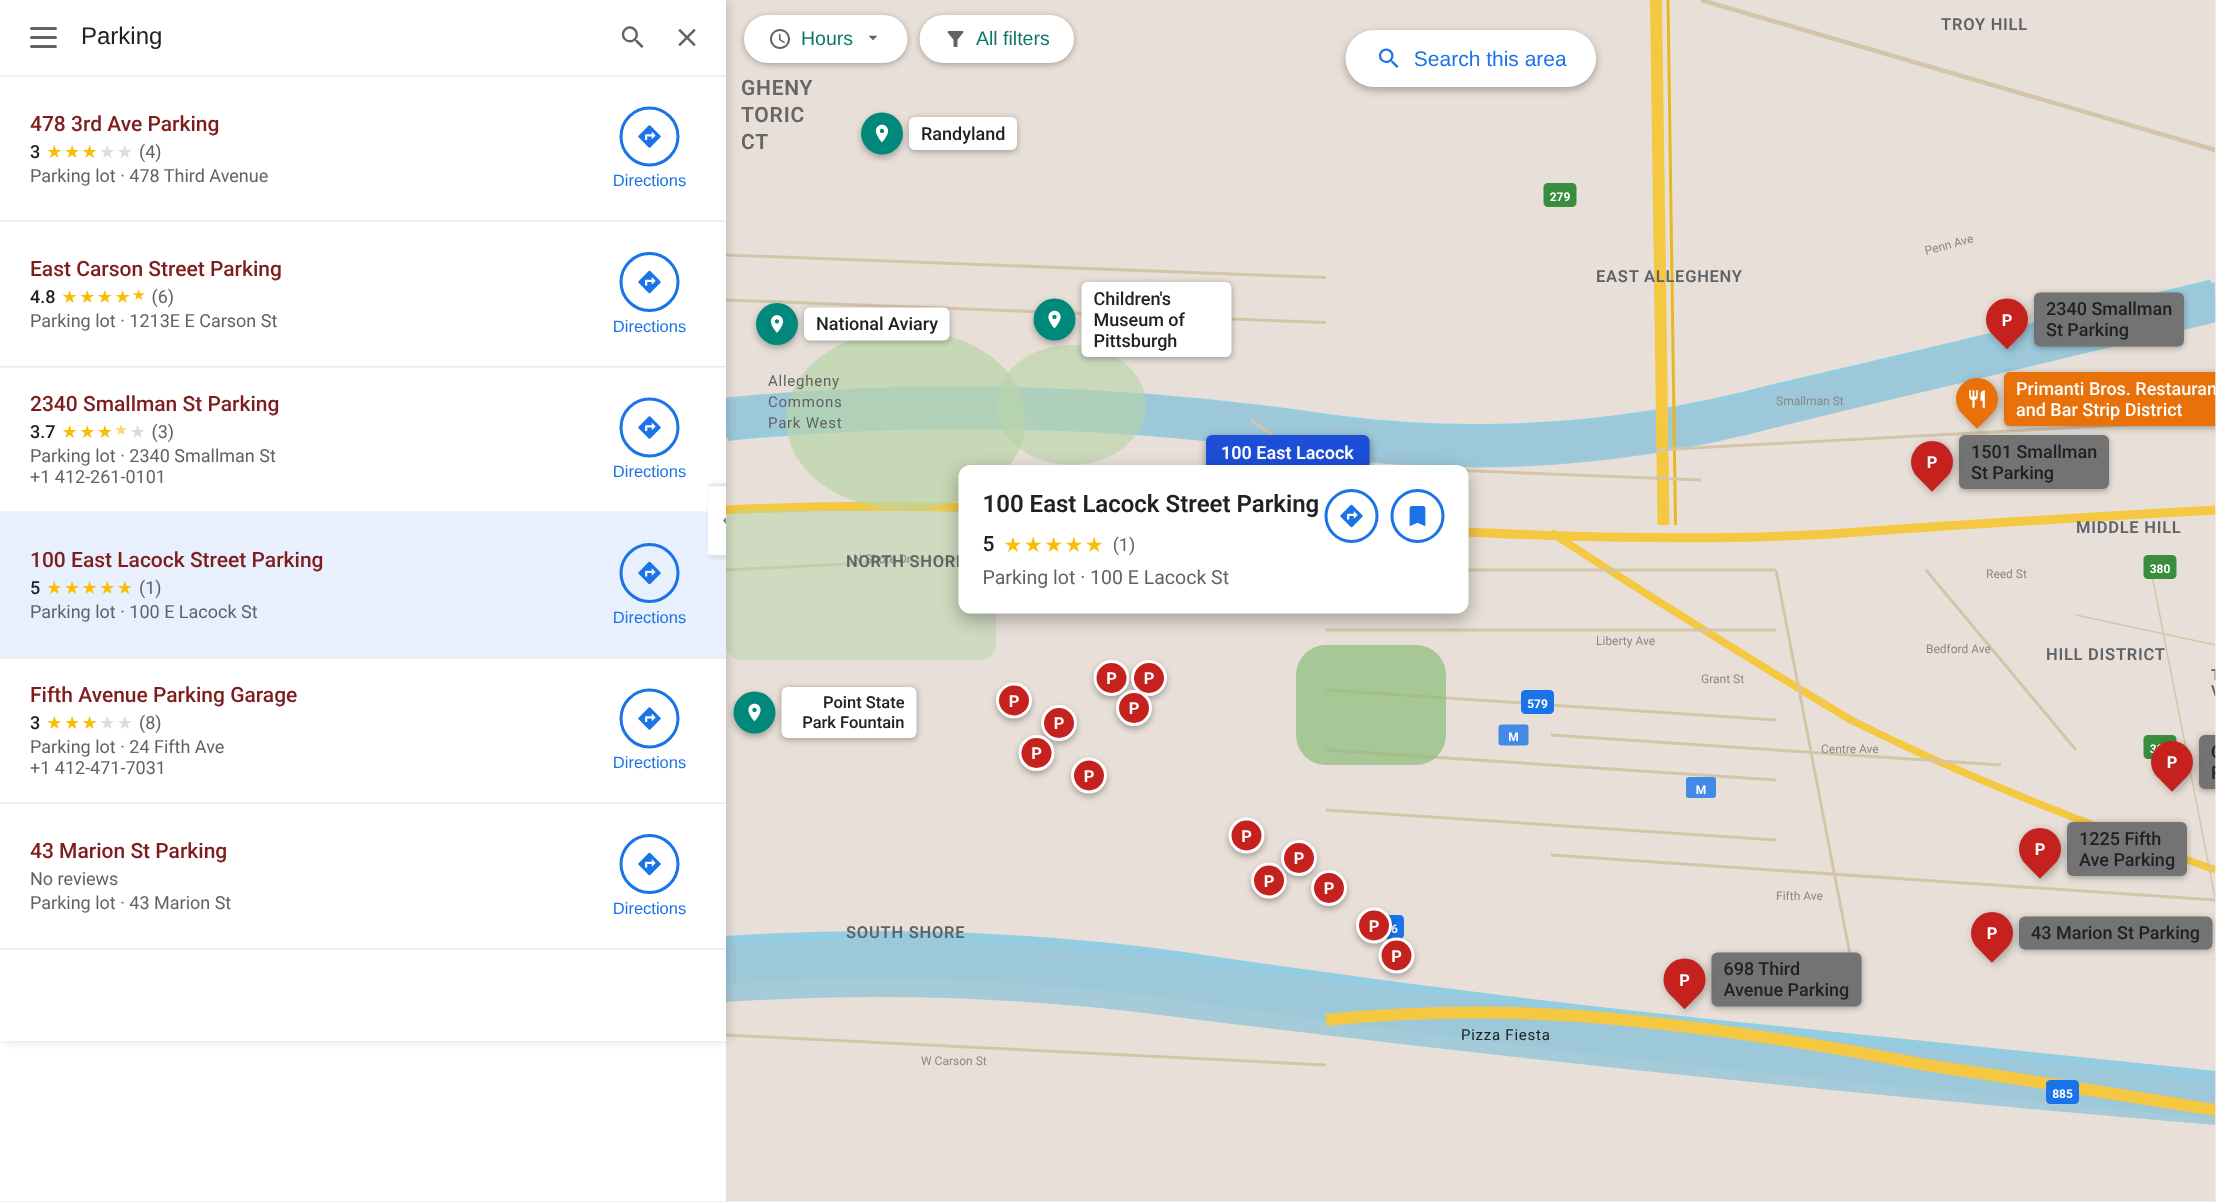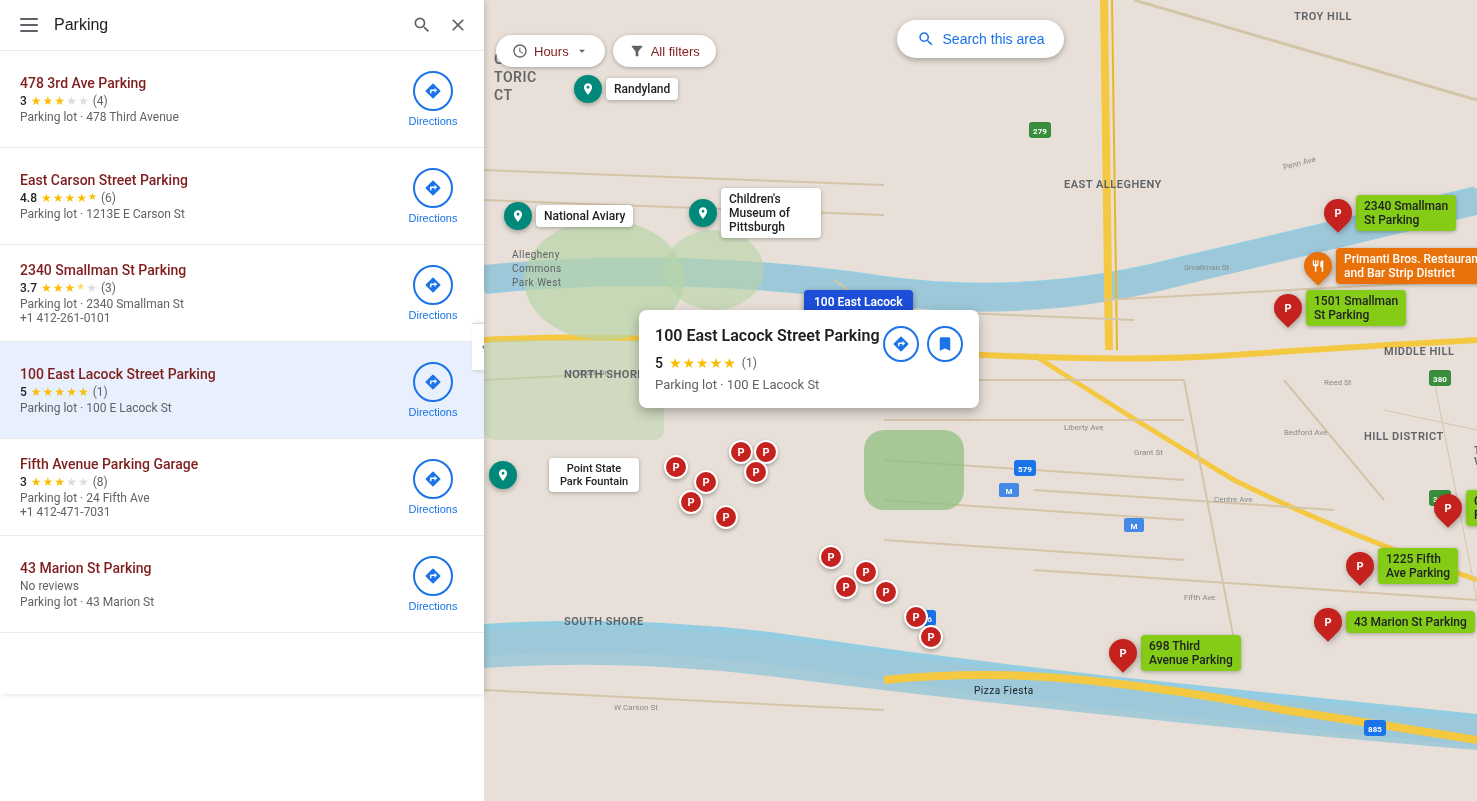--- a/index.html
+++ b/index.html
@@ -200,27 +200,26 @@
       z-index: 5;
     }
 
     .filter-btn {
       background: #fff;
       border: none;
       border-radius: 20px;
       padding: 8px 16px;
       font-size: 13px;
       font-weight: 500;
-      color: #7f1d1d;
+      color: #0f766e;
       box-shadow: 0 1px 4px rgba(0,0,0,0.3);
       cursor: pointer;
       display: flex;
-      align-items: center;
+      align-items: flex-start;
       gap: 6px;
-      margin-top: 25px;
     }
 
     
     .popup-card {
       position: absolute;
       top: 310px;
       left: 155px;
       background: #fff;
       border-radius: 8px;
       padding: 16px;
@@ -326,21 +325,21 @@
     }
 
     .labeled-pin .pin-icon span {
       transform: rotate(45deg);
       color: #fff;
       font-size: 11px;
       font-weight: 700;
     }
 
     .labeled-pin .pin-label {
-      background: #84cc16;
+      background: #737373;
       padding: 4px 8px;
       border-radius: 4px;
       font-size: 12px;
       font-weight: 500;
       color: #202124;
       box-shadow: 0 1px 4px rgba(0,0,0,0.3);
       white-space: nowrap;
     }
 
     
@@ -801,21 +800,21 @@
     </div>
     <div class="label-teal" style="white-space:normal; max-width:100px; text-align:left;">Children's Museum of Pittsburgh</div>
   </div>
 
   <div class="teal-pin" style="top:458px; left:5px;">
     <div class="icon-teal">
       <svg width="14" height="14" viewBox="0 0 24 24" fill="#fff">
           <path d="M12 2C8.13 2 5 5.13 5 9c0 5.25 7 13 7 13s7-7.75 7-13c0-3.87-3.13-7-7-7zm0 9.5c-1.38 0-2.5-1.12-2.5-2.5s1.12-2.5 2.5-2.5 2.5 1.12 2.5 2.5-1.12 2.5-2.5 2.5z"></path>
         </svg>
     </div>
-    <div class="label-teal" style="white-space:normal; max-width:90px; text-align:center; font-size:11px;margin-left:28px;">Point State Park Fountain</div>
+    <div class="label-teal" style="white-space:normal; max-width:90px; text-align:right; font-size:11px;">Point State Park Fountain</div>
   </div>
 
   <div class="map-label" style="top:685px; left:490px; font-size:10px; text-transform:none; font-weight:400; color:#202124;">Pizza Fiesta</div>
 
   <div class="map-label" style="top:248px; left:28px; font-size:10px; text-transform:none; font-weight:400; color:#5f6368; line-height:1.4;">Allegheny<br>Commons<br>Park West</div>
 
   <div class="map-label" style="top:50px; left:10px; font-size:14px; line-height:1.3; color:#666;">GHENY<br>TORIC<br>CT</div>
 
   <div class="orange-pin" style="top:248px; left:820px;">
     <div class="pin-icon-orange">

